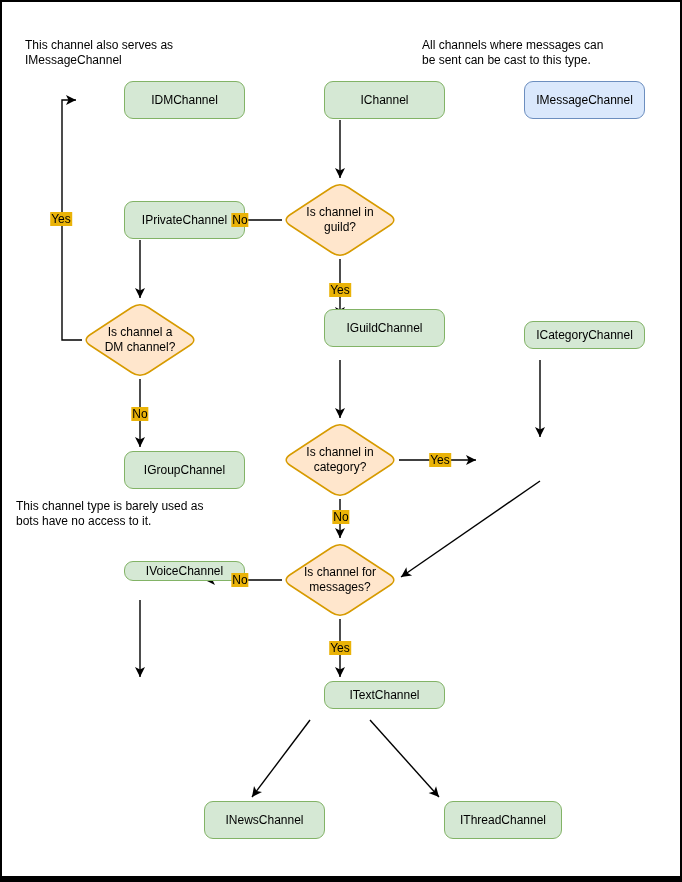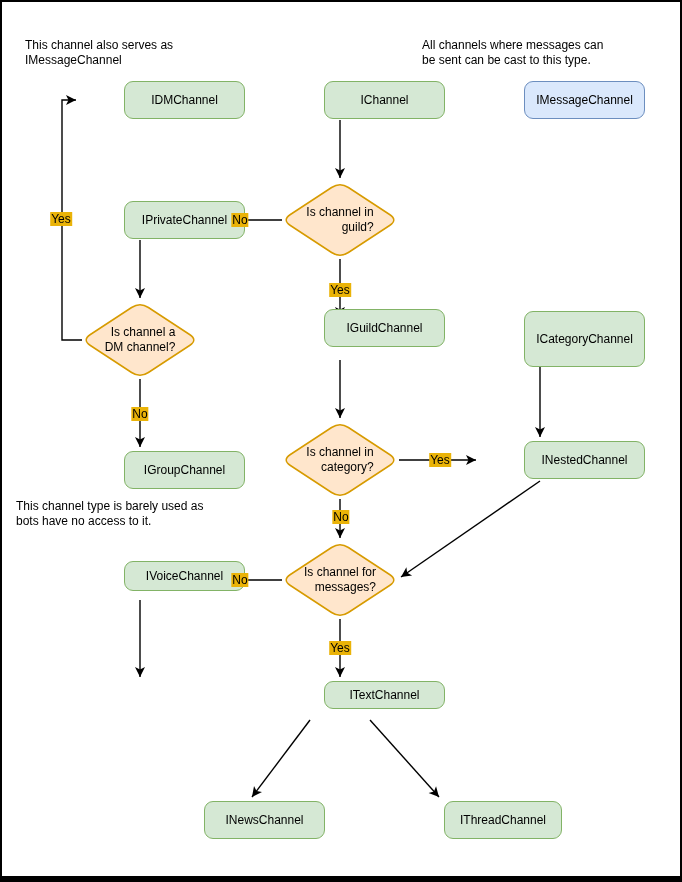--- a/index.html
+++ b/index.html
@@ -14,21 +14,21 @@
   }
   #edge-layer{position:absolute;left:0;top:0;z-index:1;}
   .node{
     position:absolute;display:flex;align-items:center;justify-content:center;
     text-align:center;border-radius:9px;border:1px solid #82b366;
     box-sizing:border-box;z-index:2;line-height:14px;margin-left:44px;
   }
   .node.class{background:#d5e8d4;border-color:#82b366;}
   .node.highlight{background:#dae8fc;border-color:#6c8ebf;}
   .dlabel{
-    position:absolute;transform:translate(-50%,-50%);text-align:right;
+    position:absolute;transform:translate(-50%,-50%);text-align:center;
     line-height:15px;white-space:nowrap;z-index:3;
   }
   .elabel{
     position:absolute;transform:translate(-50%,-50%);background:#eab308;
     padding:0 1px;line-height:14px;white-space:nowrap;z-index:4;
   }
   .note{position:absolute;line-height:15px;z-index:2;}
 </style>
 </head>
 <body>
@@ -69,30 +69,27 @@
     </div>
     <div class="node highlight" style="left:480px;top:81px;width:121px;height:38px">
       <span>IMessageChannel</span>
     </div>
     <div class="node class" style="left:80px;top:201px;width:121px;height:38px">
       <span>IPrivateChannel</span>
     </div>
     <div class="node class" style="left:280px;top:309px;width:121px;height:38px">
       <span>IGuildChannel</span>
     </div>
-    <div class="node class" style="left:480px;top:311px;width:121px;height:56px">
+    <div class="node class" style="left:480px;top:321px;width:121px;height:28px">
       <span>ICategoryChannel</span>
     </div>
     <div class="node class" style="left:80px;top:451px;width:121px;height:38px">
       <span>IGroupChannel</span>
     </div>
-    <div class="node class" style="left:480px;top:441px;width:121px;height:38px">
-      <span>INestedChannel</span>
-    </div>
-    <div class="node class" style="left:80px;top:561px;width:121px;height:30px">
+    <div class="node class" style="left:80px;top:561px;width:121px;height:20px">
       <span>IVoiceChannel</span>
     </div>
     <div class="node class" style="left:280px;top:681px;width:121px;height:28px">
       <span>ITextChannel</span>
     </div>
     <div class="node class" style="left:160px;top:801px;width:121px;height:38px">
       <span>INewsChannel</span>
     </div>
     <div class="node class" style="left:400px;top:801px;width:118px;height:38px">
       <span>IThreadChannel</span>

